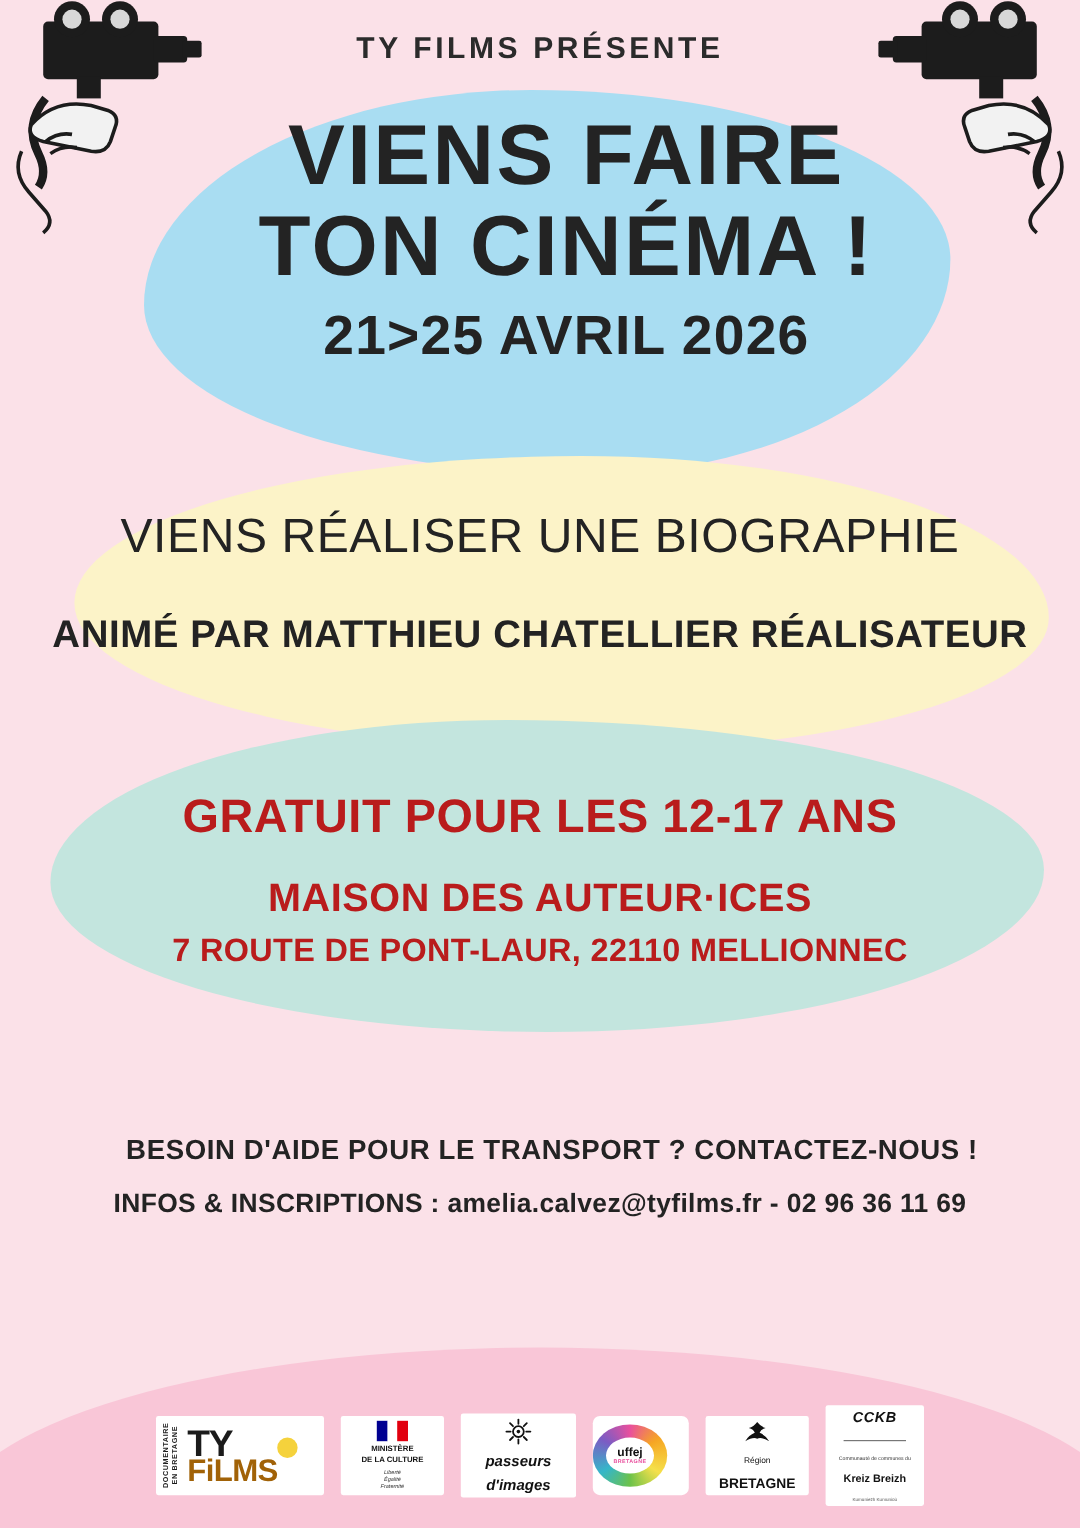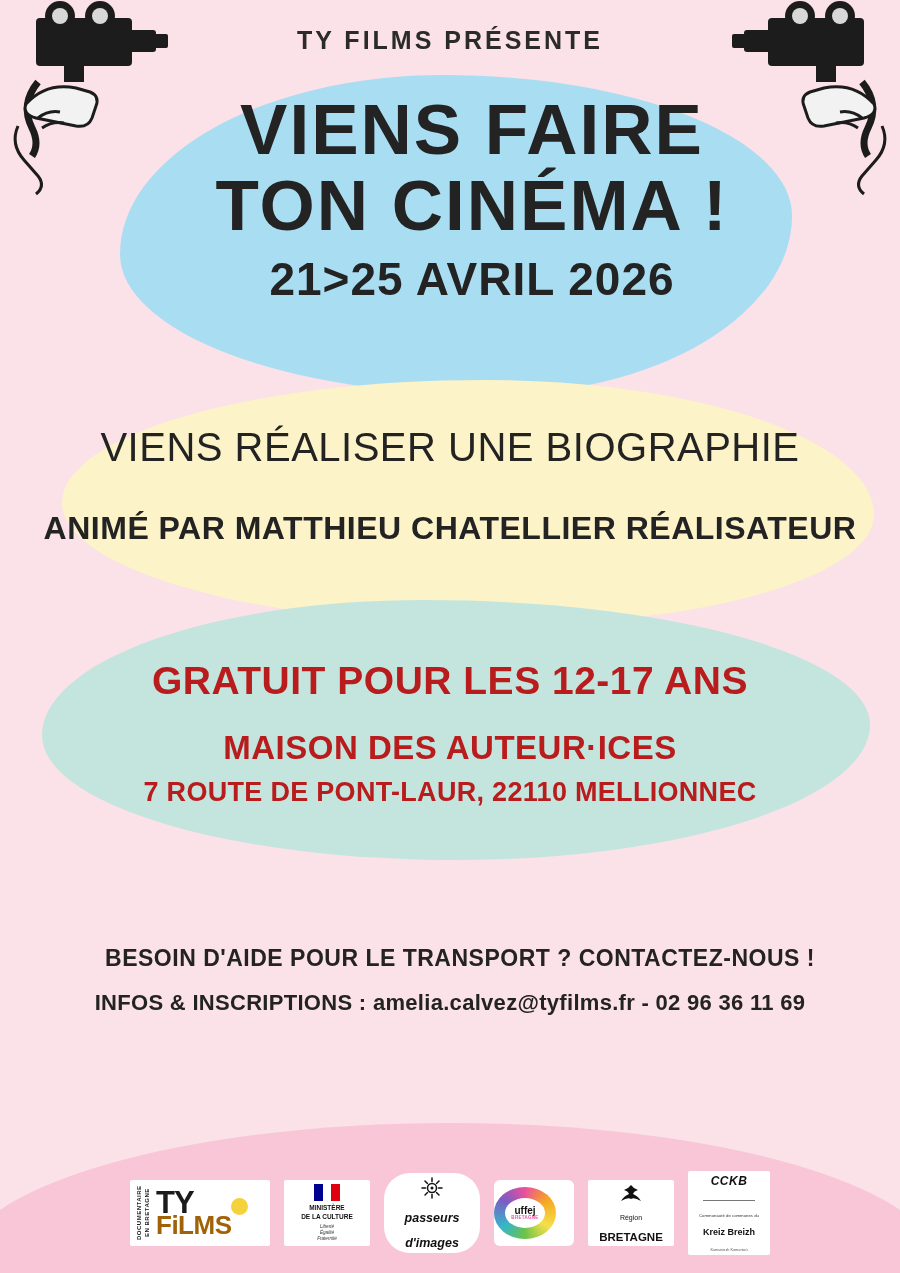--- a/index.html
+++ b/index.html
@@ -242,25 +242,24 @@
   }
   .mini-flag { display: flex; width: 26px; height: 17px; margin: 0 auto 2px; }
   .mini-flag i { flex: 1; display: block; }
   .mini-b { background: #000091; }
   .mini-w { background: #ffffff; }
   .mini-r { background: #e1000f; }
   .mini-t1 { font-size: 6.5px; font-weight: bold; color: #111; line-height: 1.15; }
   .mini-t2 { font-size: 4.6px; font-style: italic; color: #333; line-height: 1.3; margin-top: 2px; }
 
   .logo-passeurs {
-    width: 96px; height: 80px;
+    width: 96px; height: 70px;
     flex-direction: column;
     padding: 3px;
     text-align: center;
-    border-radius: 26px;
   }
   .pass-sun { width: 34px; height: 24px; }
   .pass-txt { font-size: 12.5px; font-style: italic; font-weight: bold; color: #111; line-height: 1.05; margin-top: 1px; }
 
   .logo-uffej {
     width: 80px; height: 66px;
     border-radius: 6px;
     position: relative;
   }
   .uffej-ring {

